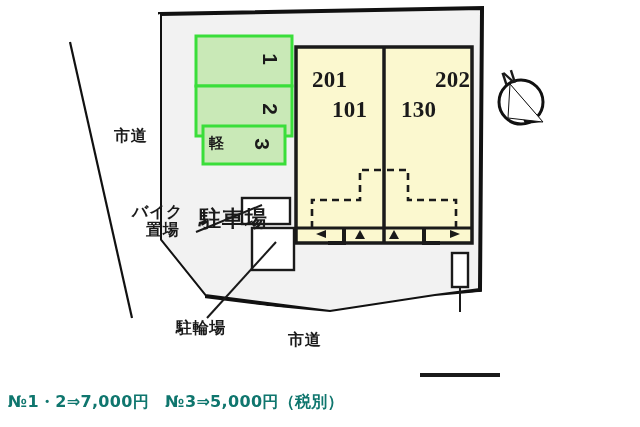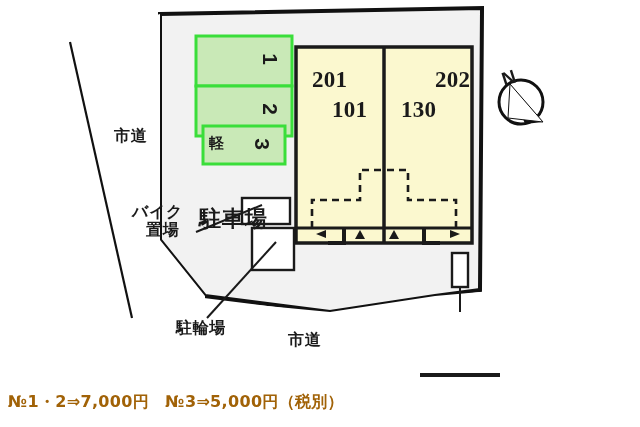--- a/index.html
+++ b/index.html
@@ -62,21 +62,21 @@
     transform: rotate(-18deg);
     transform-origin: center center;
   }
   #price-note {
     position: absolute;
     left: 8px;
     top: 392px;
     font-family: "DejaVu Sans", "Liberation Sans", sans-serif;
     font-size: 16px;
     font-weight: 700;
-    color: #a16207;
+    color: #0f766e;
     letter-spacing: 0.02em;
     white-space: nowrap;
   }
 </style>
 </head>
 <body>
 
 <div id="root">
 
   <svg class="svg-layer" viewBox="0 0 640 427">

